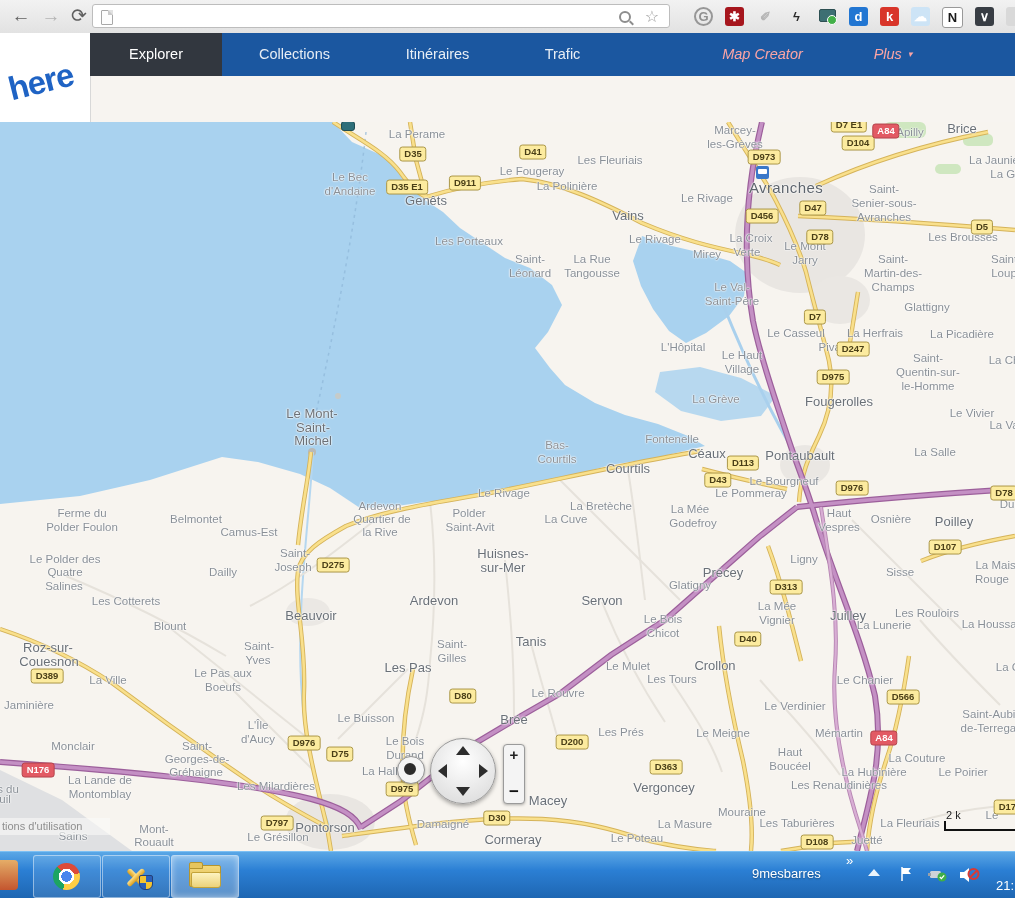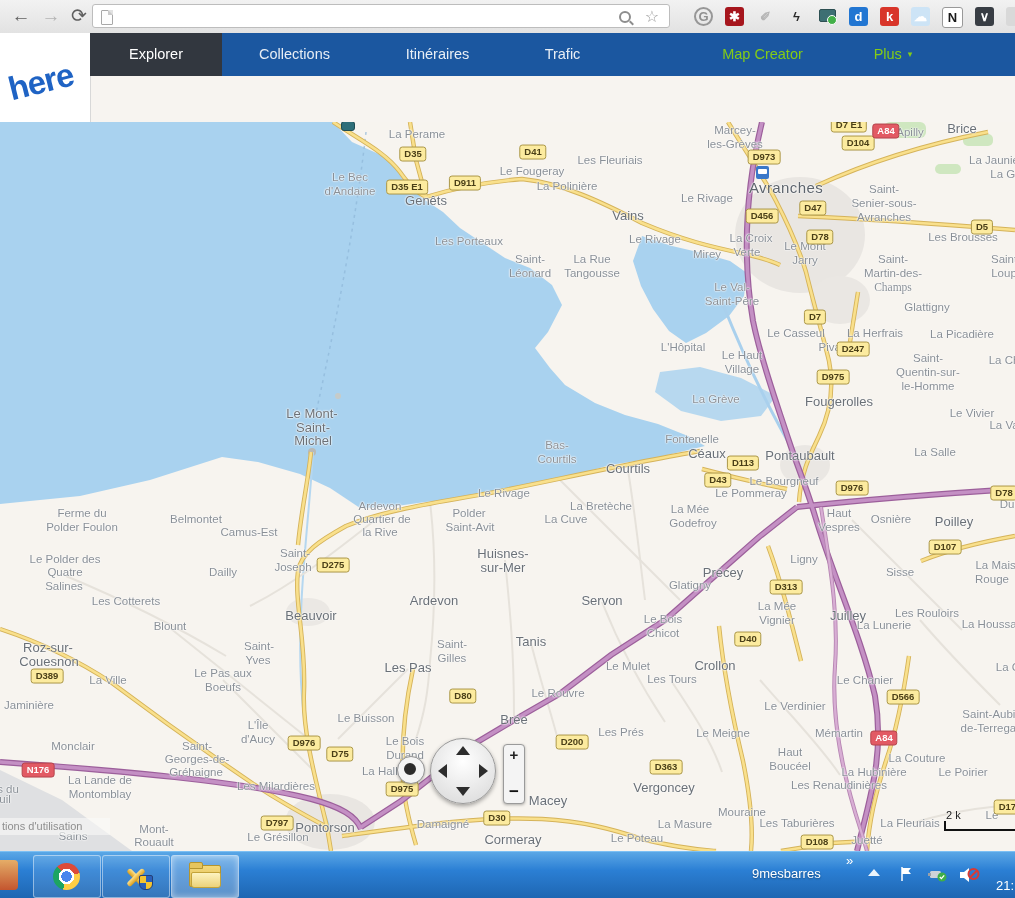--- a/index.html
+++ b/index.html
@@ -33,21 +33,21 @@
 
   
   #logo{position:absolute;left:0;top:33px;width:90px;height:89px;background:#fff;
     border-right:1px solid #d8d8d8;overflow:hidden;}
   #logotext{position:absolute;left:8px;top:30px;font-size:33px;font-weight:bold;
     color:#1f63c4;transform:rotate(-14deg);letter-spacing:-1px;}
   #hnav{position:absolute;left:90px;top:33px;width:925px;height:43px;background:#1b57a0;}
   .tab{position:absolute;top:0;height:43px;line-height:43px;text-align:center;
     color:#e8eef5;font-size:14.5px;cursor:pointer;}
   .tab.active{background:#32373f;color:#fff;}
-  .tab.accent{color:#84cc16;}
+  .tab.accent{color:#fca5a5;font-style:italic;}
   .caret{font-size:9px;vertical-align:2px;margin-left:6px;}
 
   
   #searchbar{position:absolute;left:90px;top:76px;width:600px;height:46px;background:#232e3a;}
   #searchicon{position:absolute;left:42px;top:13px;width:13px;height:13px;border:3px solid #fff;border-radius:50%;}
   #searchicon:after{content:"";position:absolute;left:-7px;top:13px;width:9px;height:3px;background:#fff;transform:rotate(40deg);}
   #searchinput{position:absolute;left:78px;top:8px;width:480px;height:30px;background:transparent;
     border:none;outline:none;font-size:17px;font-weight:300;color:#e8ecef;font-family:"Liberation Sans",sans-serif;}
   #searchinput::placeholder{color:#c6cdd3;opacity:1;}
   #hdroverlay{position:absolute;left:690px;top:76px;width:325px;height:46px;background:rgba(40,51,63,0.42);}
@@ -307,21 +307,21 @@
         <div class="ml h" style="left: 884px; top: 82px;">Senier-sous-</div>
         <div class="ml h" style="left: 884px; top: 96px;">Avranches</div>
         <div class="ml h" style="left: 963px; top: 116px;">Les Brousses</div>
         <div class="ml h" style="left: 751px; top: 117px;">La Croix</div>
         <div class="ml h" style="left: 747px; top: 131px;">Verte</div>
         <div class="ml h" style="left: 707px; top: 133px;">Mirey</div>
         <div class="ml h" style="left: 805px; top: 125px;">Le Mont</div>
         <div class="ml h" style="left: 805px; top: 139px;">Jarry</div>
         <div class="ml h" style="left: 893px; top: 138px;">Saint-</div>
         <div class="ml h" style="left: 893px; top: 152px;">Martin-des-</div>
-        <div class="ml h" style="left: 893px; top: 166px; font-family: Liberation Serif, serif;">Champs</div>
+        <div class="ml h" style="left: 893px; top: 166px;">Champs</div>
         <div class="ml h" style="left: 1006px; top: 138px;">Saint-</div>
         <div class="ml h" style="left: 1004px; top: 152px;">Loup</div>
         <div class="ml h" style="left: 732px; top: 166px;">Le Val-</div>
         <div class="ml h" style="left: 732px; top: 180px;">Saint-Père</div>
         <div class="ml h" style="left: 927px; top: 186px;">Glattigny</div>
         <div class="ml h" style="left: 796px; top: 212px;">Le Casseul</div>
         <div class="ml h" style="left: 875px; top: 212px;">La Herfrais</div>
         <div class="ml h" style="left: 962px; top: 213px;">La Picadière</div>
         <div class="ml h" style="left: 683px; top: 226px;">L'Hôpital</div>
         <div class="ml h" style="left: 742px; top: 234px;">Le Haut</div>
@@ -329,21 +329,21 @@
         <div class="ml h" style="left: 831px; top: 226px;">Pival</div>
         <div class="ml h" style="left: 928px; top: 237px;">Saint-</div>
         <div class="ml h" style="left: 928px; top: 251px;">Quentin-sur-</div>
         <div class="ml h" style="left: 928px; top: 265px;">le-Homme</div>
         <div class="ml h" style="left: 1004px; top: 239px;">La Ch</div>
         <div class="ml h" style="left: 716px; top: 278px;">La Grève</div>
         <div class="ml t" style="left: 839px; top: 279px;">Fougerolles</div>
         <div class="ml h" style="left: 972px; top: 292px;">Le Vivier</div>
         <div class="ml h" style="left: 1004px; top: 304px;">La Va</div>
         <div class="ml h" style="left: 935px; top: 331px;">La Salle</div>
-        <div class="ml h" style="left: 672px; top: 318px; margin-left: 20px;">Fontenelle</div>
+        <div class="ml h" style="left: 672px; top: 318px;">Fontenelle</div>
         <div class="ml t" style="left: 707px; top: 331px;">Céaux</div>
         <div class="ml t" style="left: 800px; top: 333px;">Pontaubault</div>
         <div class="ml t" style="left: 312px; top: 291px;">Le Mont-</div>
         <div class="ml t" style="left: 313px; top: 305px;">Saint-</div>
         <div class="ml t" style="left: 313px; top: 318px;">Michel</div>
         <div class="ml h" style="left: 557px; top: 324px;">Bas-</div>
         <div class="ml h" style="left: 557px; top: 338px;">Courtils</div>
         <div class="ml t" style="left: 628px; top: 346px;">Courtils</div>
         <div class="ml h" style="left: 504px; top: 372px;">Le Rivage</div>
         <div class="ml h" style="left: 601px; top: 385px;">La Bretèche</div>

